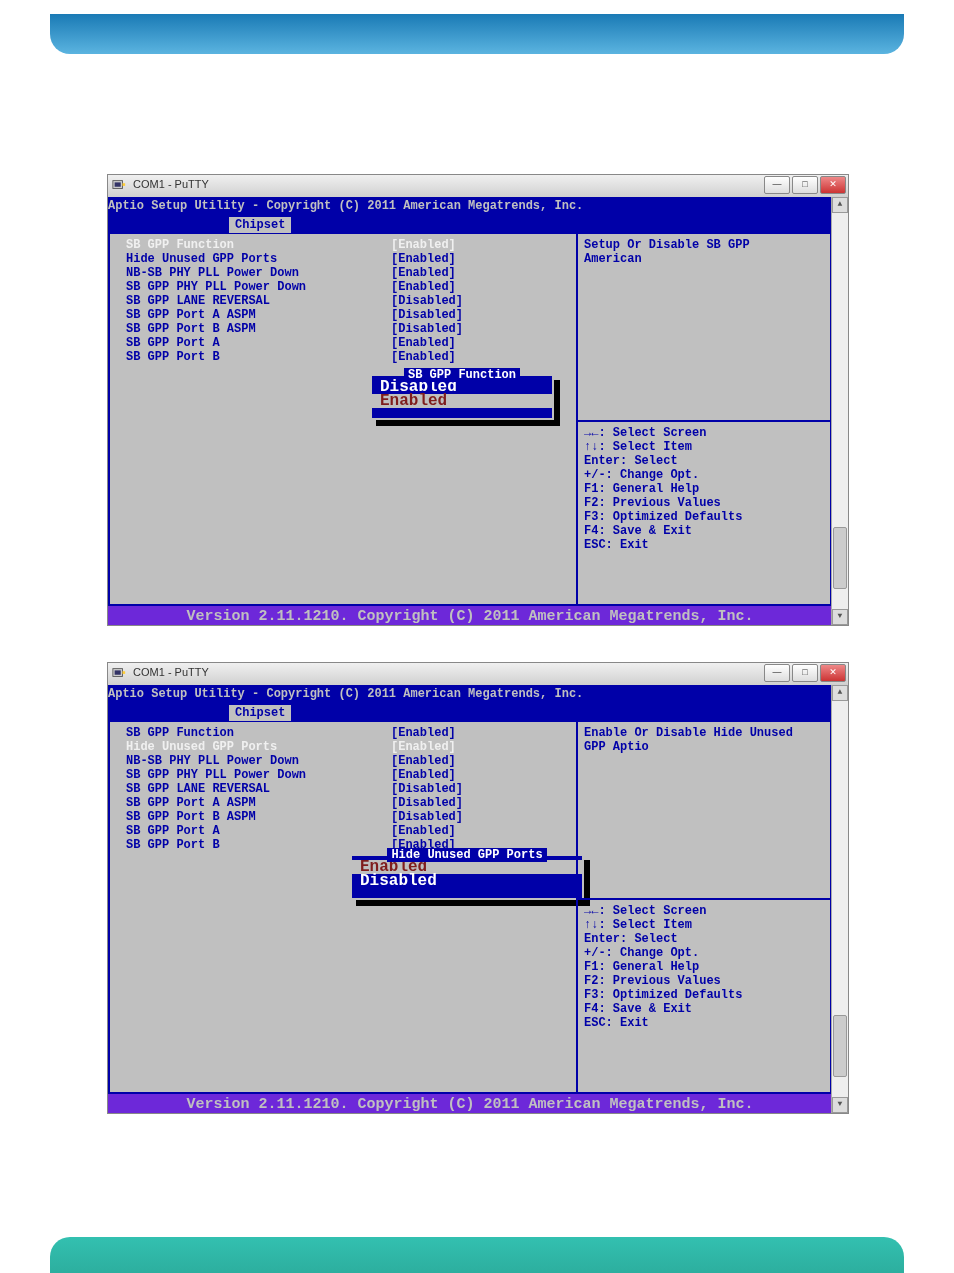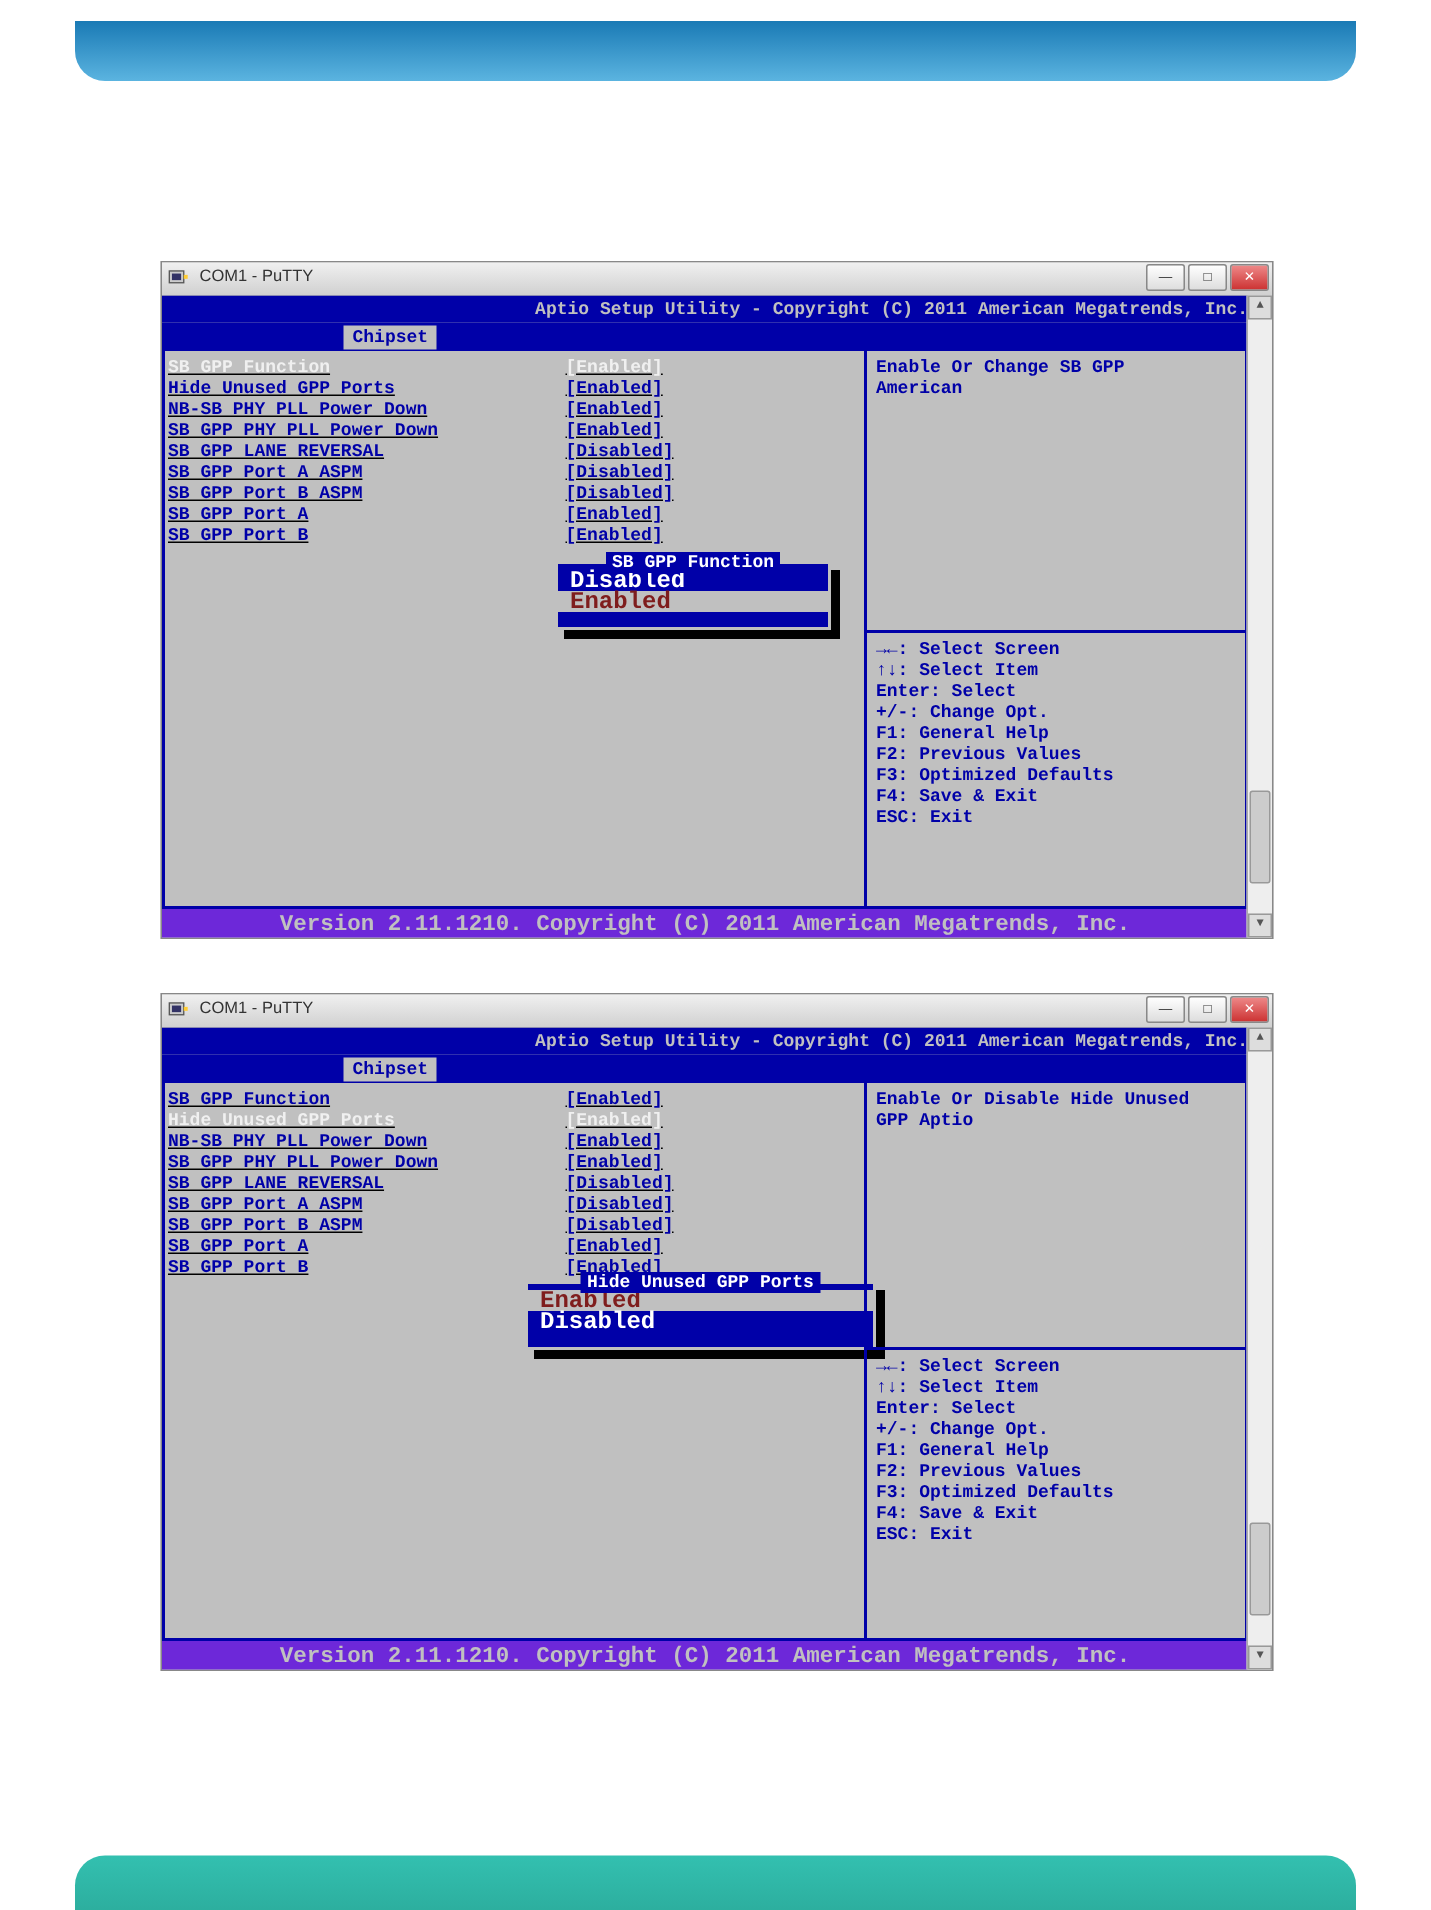--- a/index.html
+++ b/index.html
@@ -13,25 +13,25 @@
   .title-bar .icon{display:inline-block;width:14px;height:14px;margin:3px 4px 0 4px;vertical-align:top;}
   .title-bar .icon svg{width:14px;height:14px;}
   .title-bar .title-text{display:inline-block;margin-top:3px;}
   .win-btns{position:absolute;right:2px;top:1px;display:flex;gap:2px;}
   .win-btn{width:24px;height:16px;border:1px solid #888;background:linear-gradient(to bottom,#fff,#ddd);border-radius:2px;text-align:center;font-size:9px;line-height:14px;color:#333;}
   .win-btn.close{background:linear-gradient(to bottom,#e88,#c33);color:#fff;}
   .term{position:absolute;left:0;right:16px;top:22px;bottom:0;background:#c0c0c0;overflow:hidden;}
   .scrollbar{position:absolute;right:0;top:22px;bottom:0;width:16px;background:#eee;border-left:1px solid #aaa;}
   .scroll-thumb{position:absolute;left:1px;right:1px;background:#ccc;border:1px solid #999;border-radius:2px;}
   .scroll-arrow{position:absolute;left:0;right:0;height:14px;background:#ddd;border:1px solid #999;text-align:center;font-size:8px;line-height:12px;color:#555;}
-  .bios-header{background:#0000a8;color:#c0c0c0;font-size:12px;font-weight:bold;text-align:right;padding:2px 0;}
+  .bios-header{background:#0000a8;color:#c0c0c0;font-size:12px;font-weight:bold;text-align:left;padding:2px 0;}
   .bios-tabs{background:#0000a8;padding:0;}
   .bios-tab{display:inline-block;background:#c0c0c0;color:#0000a8;font-size:12px;font-weight:bold;padding:1px 6px;margin-left:120px;border:1px solid #0000a8;}
   .bios-body{position:relative;height:370px;border:2px solid #0000a8;border-top:none;margin:0;}
-  .bios-col-left{position:absolute;left:0;top:0;bottom:0;width:460px;padding:4px 2px;text-decoration:underline;}
+  .bios-col-left{position:absolute;left:0;top:0;bottom:0;width:460px;padding:4px 16px;}
   .bios-col-right{position:absolute;right:0;top:0;bottom:0;width:240px;border-left:2px solid #0000a8;padding:4px 6px;}
   .bios-row{display:flex;font-size:12px;font-weight:bold;line-height:14px;}
   .bios-row .lbl{width:265px;color:#0000a8;}
   .bios-row .val{color:#0000a8;}
   .bios-row.sel .lbl,.bios-row.sel .val{color:#f0f0f0;}
   .help-text{color:#0000a8;font-size:12px;font-weight:bold;line-height:14px;}
   .help-divider{border-top:2px solid #0000a8;margin:4px -6px;}
   .bios-footer{background:#6d28d9;color:#c0c0c0;font-size:15px;font-weight:bold;text-align:center;padding:2px 0;}
   .popup{position:absolute;background:#0000a8;border:2px solid #c0c0c0;box-shadow:6px 6px 0 #000;}
   .popup-title{position:absolute;top:-8px;left:0;right:0;text-align:center;color:#fff;font-size:12px;font-weight:bold;}
@@ -106,21 +106,21 @@
               <span class="val">[Enabled]</span>
             </div>
 
           <div class="popup" style="left:260px;top:140px;width:180px;height:38px;padding-top:4px;">
             <div class="popup-title"><span>SB GPP Function</span></div>
             <div class="popup-item">Disabled</div>
             <div class="popup-item sel">Enabled</div>
           </div>
         </div>
         <div class="bios-col-right">
-          <div class="help-text">Enable Or Change SB GPP</div>
+          <div class="help-text">Setup Or Disable SB GPP</div>
           <div class="help-text">American</div>
           <div style="height:150px;"></div>
           <div class="help-divider"></div>
           <div class="help-text">→←: Select Screen</div>
           <div class="help-text">↑↓: Select Item</div>
           <div class="help-text">Enter: Select</div>
           <div class="help-text">+/-: Change Opt.</div>
           <div class="help-text">F1: General Help</div>
           <div class="help-text">F2: Previous Values</div>
           <div class="help-text">F3: Optimized Defaults</div>

